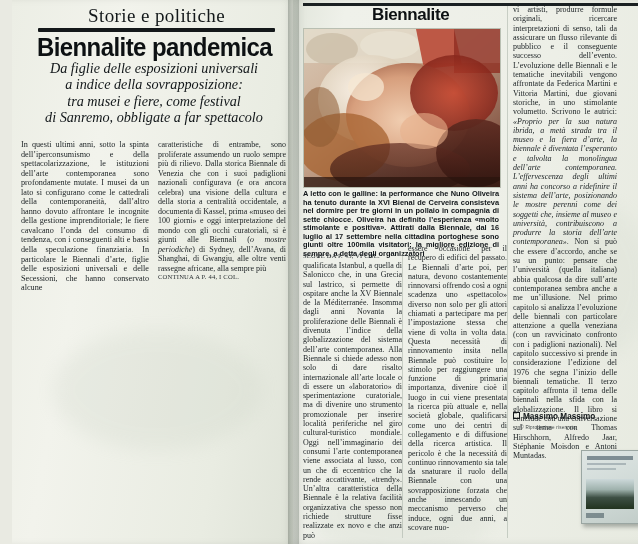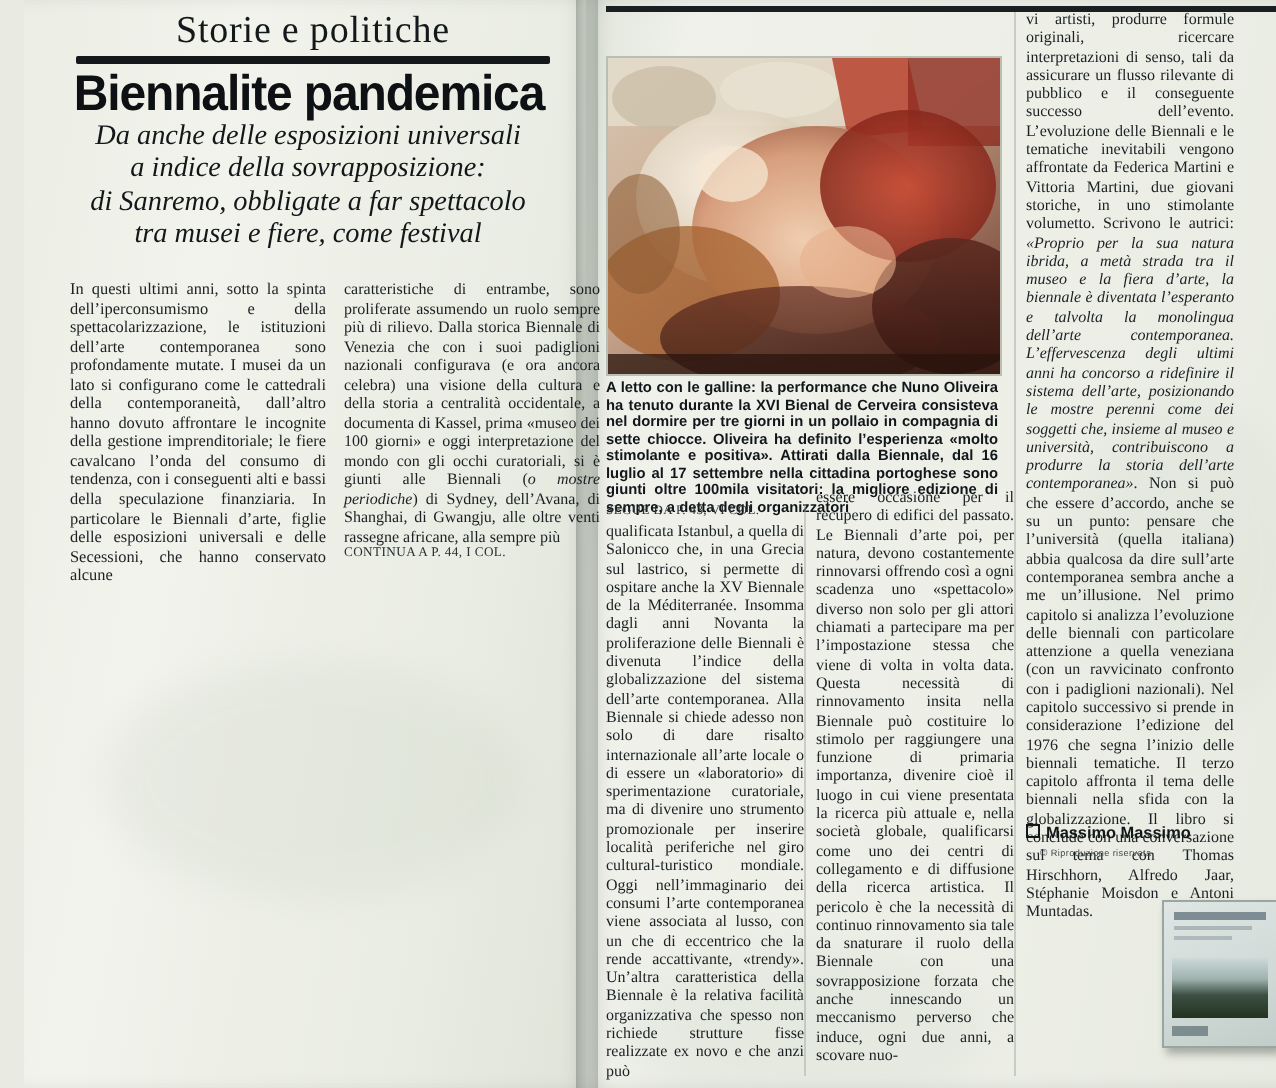--- a/index.html
+++ b/index.html
@@ -32,21 +32,21 @@
   .kicker-rule{height:4px;background:#14181a;margin:1px 4px 0 4px;border-radius:1px;}
 
   #headline{position:absolute;left:10px;top:33px;width:265px;text-align:center;
     font-family:"Liberation Sans",sans-serif;font-weight:bold;font-size:25px;
     letter-spacing:-.6px;color:#0d1113;transform:scaleX(.96);}
 
   #standfirst{position:absolute;left:8px;top:60px;width:268px;text-align:center;
     font-family:"Liberation Serif",serif;font-style:italic;font-size:14.2px;
     line-height:16.3px;color:#12171a;}
 
-  #left-cols{position:absolute;left:23px;top:140px;width:265px;height:190px;
+  #left-cols{position:absolute;left:9px;top:140px;width:265px;height:190px;
     display:flex;gap:9px;}
   .lcol{width:128px;}
   .body-just{font-size:8.2px;line-height:9.55px;text-align:justify;color:#1a2023;
     font-family:"Liberation Serif",serif;hyphens:auto;}
   .lcol.c2 .body-just{font-size:8.0px;line-height:9.5px;}
   b.bd{font-weight:normal;}
   i.it{}
   .contin{font-size:6.6px;letter-spacing:.2px;font-variant:small-caps;color:#2a3033;}
 
   
@@ -114,37 +114,38 @@
   <div class="blotch" style="left:520px;top:200px;width:120px;height:160px;background:#c6cfc2;"></div>
 
   <div id="kicker-wrap">
     <div class="kicker">Storie e politiche</div>
     <div class="kicker-rule"></div>
   </div>
 
   <div id="headline">Biennalite pandemica</div>
 
   <div id="standfirst">
-    <div>Da anche delle esposizioni universali</div>
+    <div>Da figlie delle esposizioni universali</div>
     <div>a indice della sovrapposizione:</div>
+    <div>tra musei e fiere, come festival</div>
     <div>di Sanremo, obbligate a far spettacolo</div>
-    <div>tra musei e fiere, come festival</div>
   </div>
 
   <div id="left-cols">
     <div class="lcol c1">
       <div class="body-just">In questi ultimi anni, sotto la spinta dell’iperconsumismo e della spettacolarizzazione, le istituzioni dell’arte contemporanea sono profondamente mutate. I <b class="bd">musei</b> da un lato si configurano come le cattedrali della contemporaneità, dall’altro hanno dovuto affrontare le incognite della gestione imprenditoriale; le <b class="bd">fiere</b> cavalcano l’onda del consumo di tendenza, con i conseguenti alti e bassi della speculazione finanziaria. In particolare le <b class="bd">Biennali d’arte</b>, figlie delle esposizioni universali e delle Secessioni, che hanno conservato alcune</div>
     </div>
     <div class="lcol c2">
       <div class="body-just">caratteristiche di entrambe, sono proliferate assumendo un ruolo sempre più di rilievo. Dalla storica <b class="bd">Biennale di Venezia</b> che con i suoi padiglioni nazionali configurava (e ora ancora celebra) una visione della cultura e della storia a centralità occidentale, a documenta di <b class="bd">Kassel</b>, prima «museo dei 100 giorni» e oggi interpretazione del mondo con gli occhi curatoriali, si è giunti alle <b class="bd">Biennali</b> (<i class="it">o mostre periodiche</i>) di <b class="bd">Sydney</b>, dell’<b class="bd">Avana</b>, di <b class="bd">Shanghai</b>, di <b class="bd">Gwangju</b>, alle <b class="bd">oltre venti rassegne africane</b>, alla sempre più</div>
       <div class="contin">CONTINUA A P. 44, I COL.</div>
     </div>
   </div>
 
   <div id="right-rule"></div>
+  <div id="right-title">Biennalite</div>
 
   <div id="photo">
     <svg class="ph" viewBox="0 0 196 158" preserveAspectRatio="none">
       <defs>
         <linearGradient id="gbg" x1="0" y1="0" x2="1" y2="1">
           <stop offset="0" stop-color="#d8c7b4"></stop>
             <stop offset="0.4" stop-color="#c9a98f"></stop>
           <stop offset="1" stop-color="#6e3a2c"></stop>
         </linearGradient>
         <radialGradient id="gskin" cx="0.45" cy="0.55" r="0.75">

